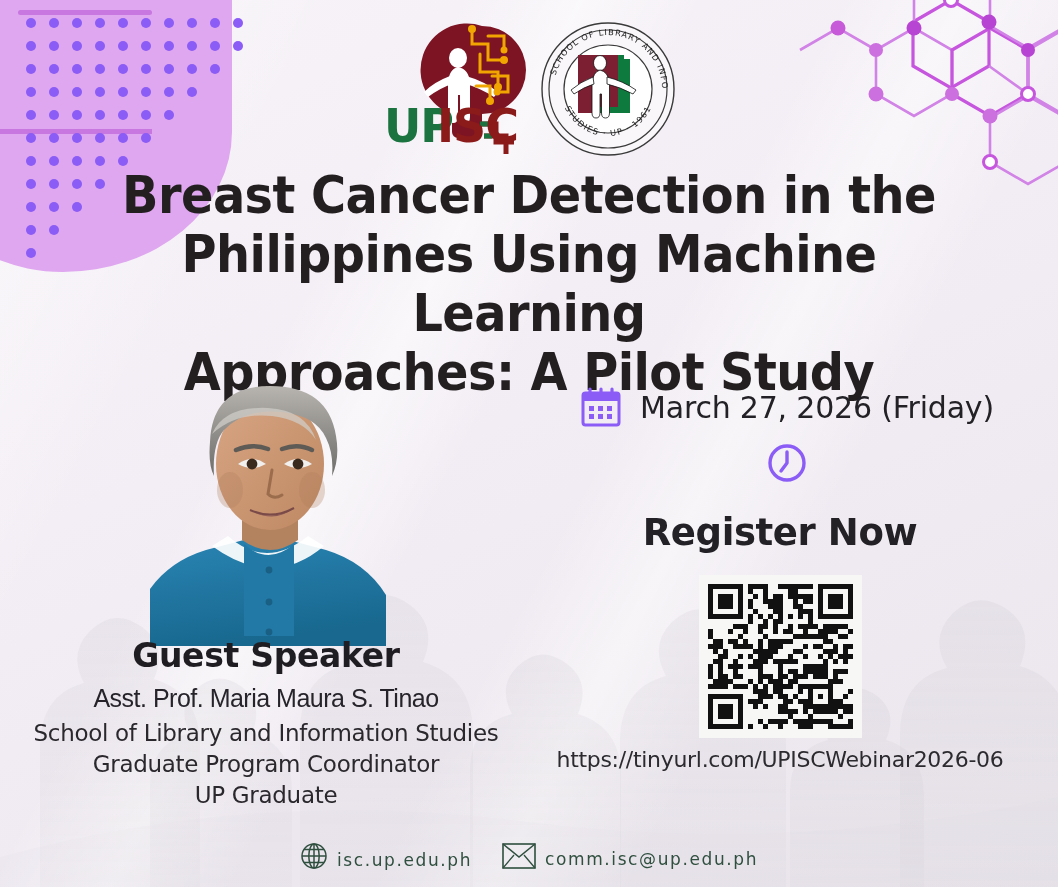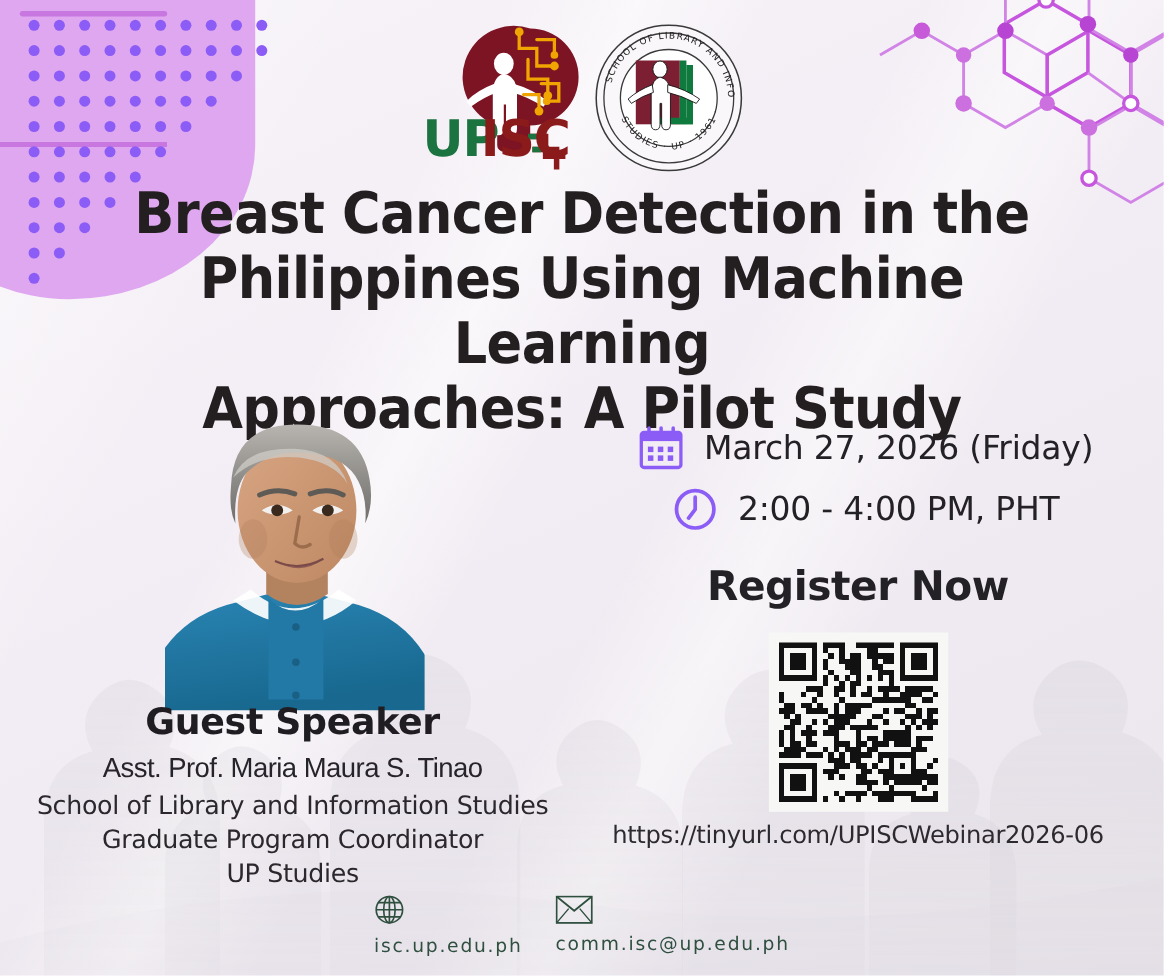--- a/index.html
+++ b/index.html
@@ -151,21 +151,21 @@
     line-height:31px;
     color:#2b282d;
     letter-spacing:-0.3px;
   }
 
   
   .footer {
     position:absolute; left:0; right:0; bottom:17px;
     display:flex; justify-content:center; align-items:center; gap:30px;
   }
-  .contact { display:flex; align-items:flex-start; gap:9px;flex-direction:column; }
+  .contact { display:flex; align-items:flex-end; gap:9px; }
   .contact-text {
     font-family:"DejaVu Sans", sans-serif;
     font-size:17px;
     letter-spacing:1.6px;
     color:#2f4f3f;
   }
 </style>
 </head>
 <body>
 
@@ -460,21 +460,20 @@
         </g>
       </svg>
       <span class="detail-text">March 27, 2026 (Friday)</span>
     </div>
 
     <div class="detail-row">
       <svg width="42" height="42" viewBox="0 0 42 42">
         <circle cx="21" cy="21" r="17" fill="none" stroke="#8b5cf6" stroke-width="3.4"></circle>
         <path d="M21,10 L21,21 L15,29" fill="none" stroke="#8b5cf6" stroke-width="3.4" stroke-linecap="round" stroke-linejoin="round"></path>
       </svg>
-      <span class="detail-text">2:00 - 4:00 PM, PHT</span>
     </div>
   </div>
 
   <div class="register-now">Register Now</div>
 
   <div class="qr-box">
     <svg viewBox="0 0 29 29" shape-rendering="crispEdges">
       <rect width="29" height="29" fill="#f7f7f5"></rect>
       <g fill="#111111" id="qrcells">
           <rect x="0" y="0" width="1" height="1"></rect>
@@ -912,21 +911,21 @@
     </svg>
   </div>
 
   <div class="reg-url">https://tinyurl.com/UPISCWebinar2026-06</div>
 
   <div class="speaker">
     <div class="speaker-heading">Guest Speaker</div>
     <div class="speaker-name">Asst. Prof. Maria Maura S. Tinao</div>
     <div class="speaker-line">School of Library and Information Studies</div>
     <div class="speaker-line">Graduate Program Coordinator</div>
-    <div class="speaker-line">UP Studies</div>
+    <div class="speaker-line">UP Graduate</div>
   </div>
 
   <div class="footer">
     <div class="contact">
       <svg width="28" height="28" viewBox="0 0 28 28">
         <g fill="none" stroke="#2f4f3f" stroke-width="1.5">
           <circle cx="14" cy="14" r="12"></circle>
           <ellipse cx="14" cy="14" rx="5.2" ry="12"></ellipse>
           <path d="M2,14 L26,14"></path>
             <path d="M4,7.5 L24,7.5"></path>

